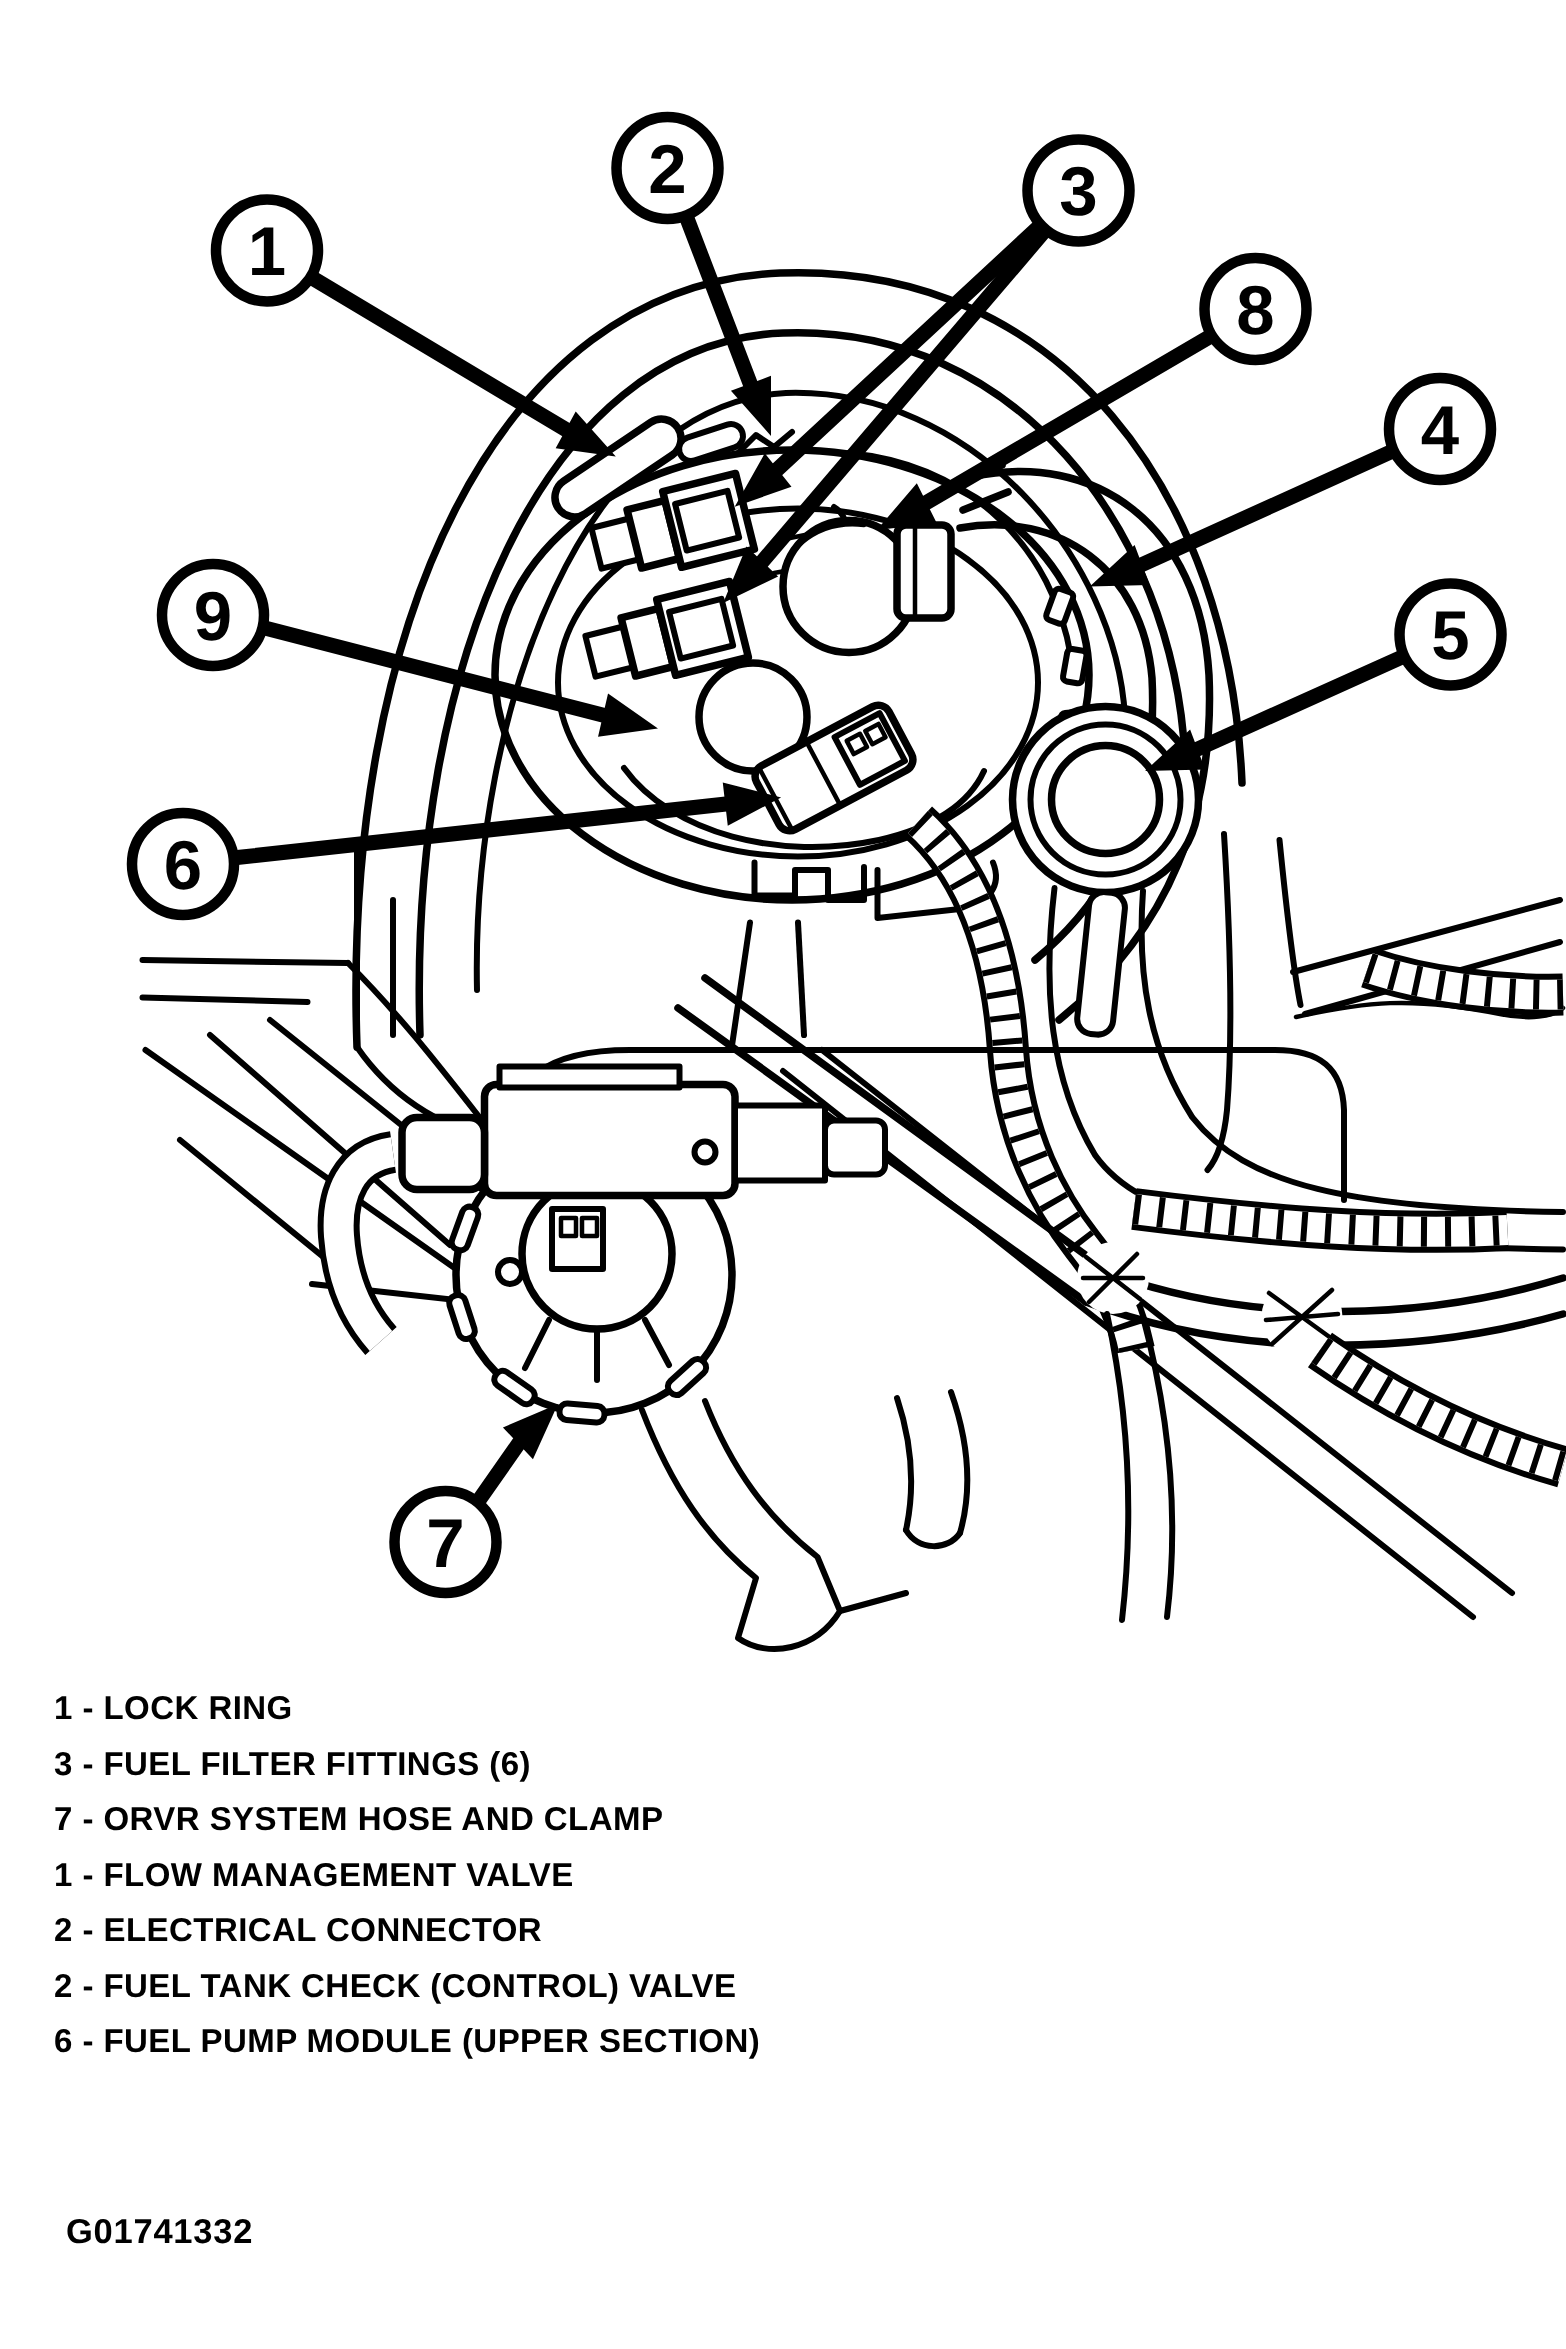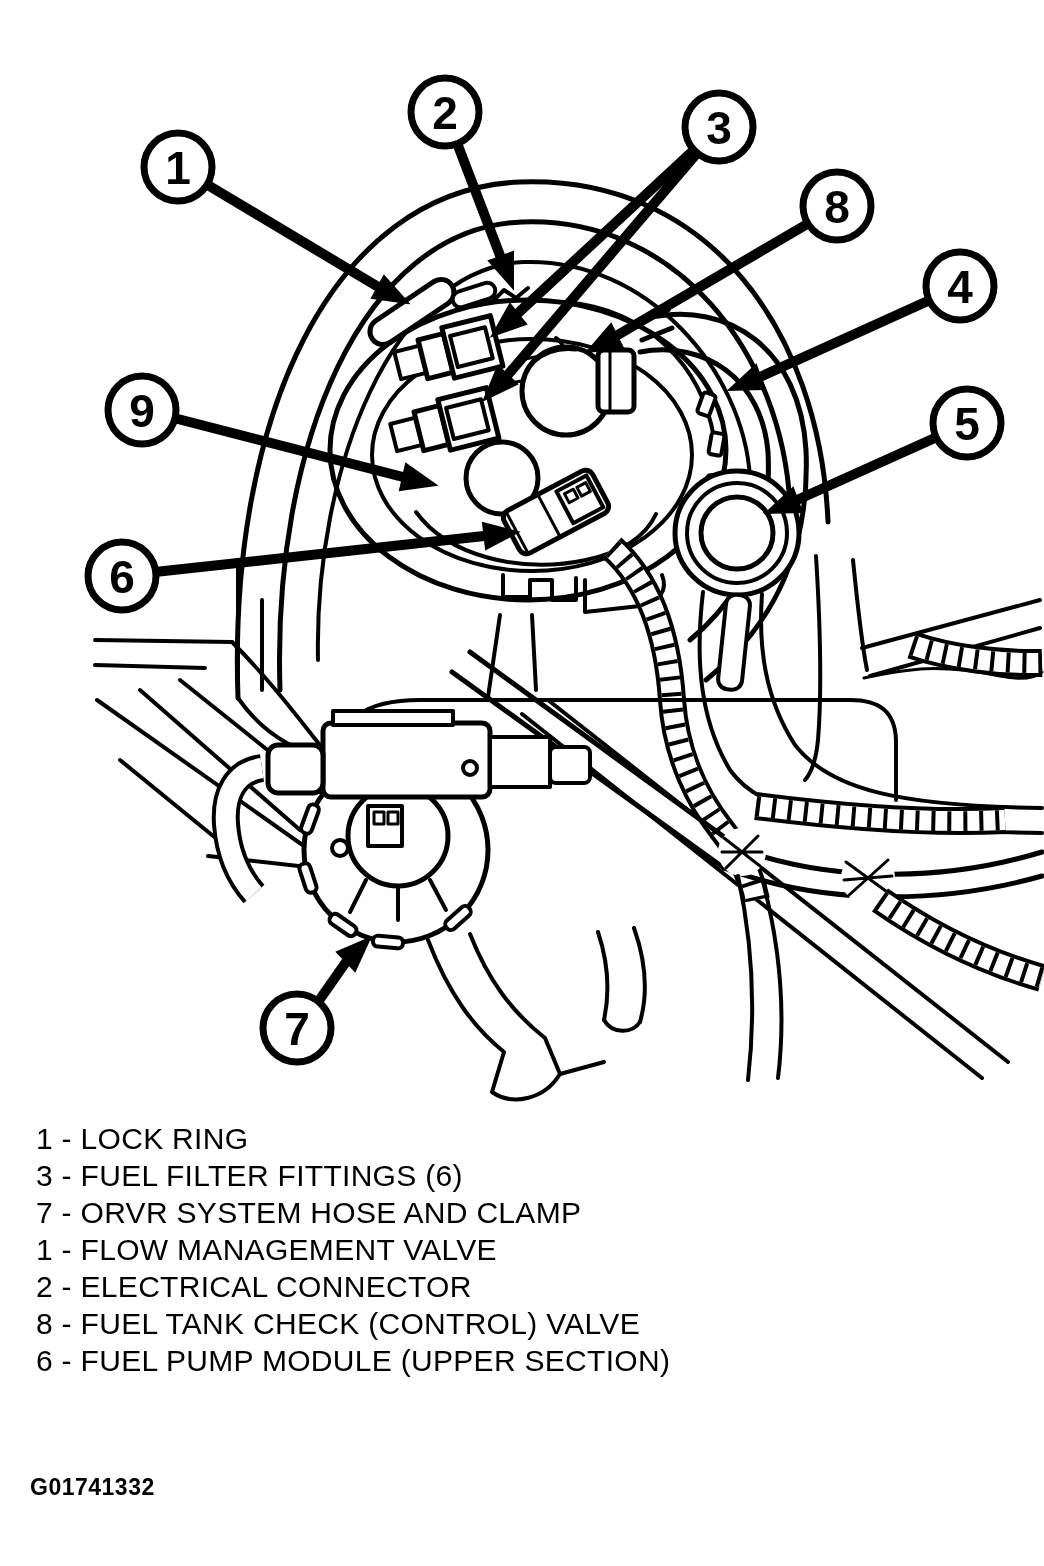--- a/index.html
+++ b/index.html
@@ -16,22 +16,22 @@
   .wht4 {fill:#fff;stroke:#000;stroke-width:4;stroke-linejoin:round;}
   .rib-o{fill:none;stroke:#000;stroke-width:28;stroke-linecap:butt;}
   .rib-w{fill:none;stroke:#fff;stroke-width:20;stroke-linecap:butt;}
   .rib-t{fill:none;stroke:#000;stroke-width:20;stroke-linecap:butt;stroke-dasharray:4 12;}
   .arrow-line{fill:none;stroke:#000;stroke-width:10;stroke-linecap:round;}
   .arrow-head{fill:#000;stroke:#000;stroke-width:2;}
   .co-circle{fill:#fff;stroke:#000;stroke-width:7;}
   .co-num{font-family:"Liberation Sans",sans-serif;font-size:46px;font-weight:700;fill:#000;text-anchor:middle;}
   
   .legend{position:absolute;left:36px;top:1120px;}
-  .legend-row{font-size:30px;font-weight:400;line-height:37px;letter-spacing:.3px;white-space:pre;}
-  .gcode{position:absolute;left:30px;top:1474px;font-size:23px;font-weight:700;letter-spacing:.5px;}
+  .legend-row{font-size:22px;font-weight:700;line-height:37px;letter-spacing:.3px;white-space:pre;}
+  .gcode{position:absolute;left:44px;top:1474px;font-size:23px;font-weight:700;letter-spacing:.5px;}
 </style>
 </head>
 <body>
 
 <div class="page">
 
   <svg width="1044" height="1105" viewBox="0 0 1044 1105">
 
     <g>
       <path class="ln4" d="M 95 640 L 232 642"></path>
@@ -274,18 +274,18 @@
       <text class="co-num" x="297" y="1028" dy=".36em">7</text>
     </g>
   </svg>
 
   <div class="legend">
     <div class="legend-row">1 - LOCK RING</div>
     <div class="legend-row">3 - FUEL FILTER FITTINGS (6)</div>
     <div class="legend-row">7 - ORVR SYSTEM HOSE AND CLAMP</div>
     <div class="legend-row">1 - FLOW MANAGEMENT VALVE</div>
     <div class="legend-row">2 - ELECTRICAL CONNECTOR</div>
-    <div class="legend-row">8 - FUEL TANK CHECK (CONTROL) VALVE</div>
+    <div class="legend-row">2 - FUEL TANK CHECK (CONTROL) VALVE</div>
     <div class="legend-row">6 - FUEL PUMP MODULE (UPPER SECTION)</div>
   </div>
 
   <div class="gcode">G01741332</div>
 </div>
 
 </body></html>

